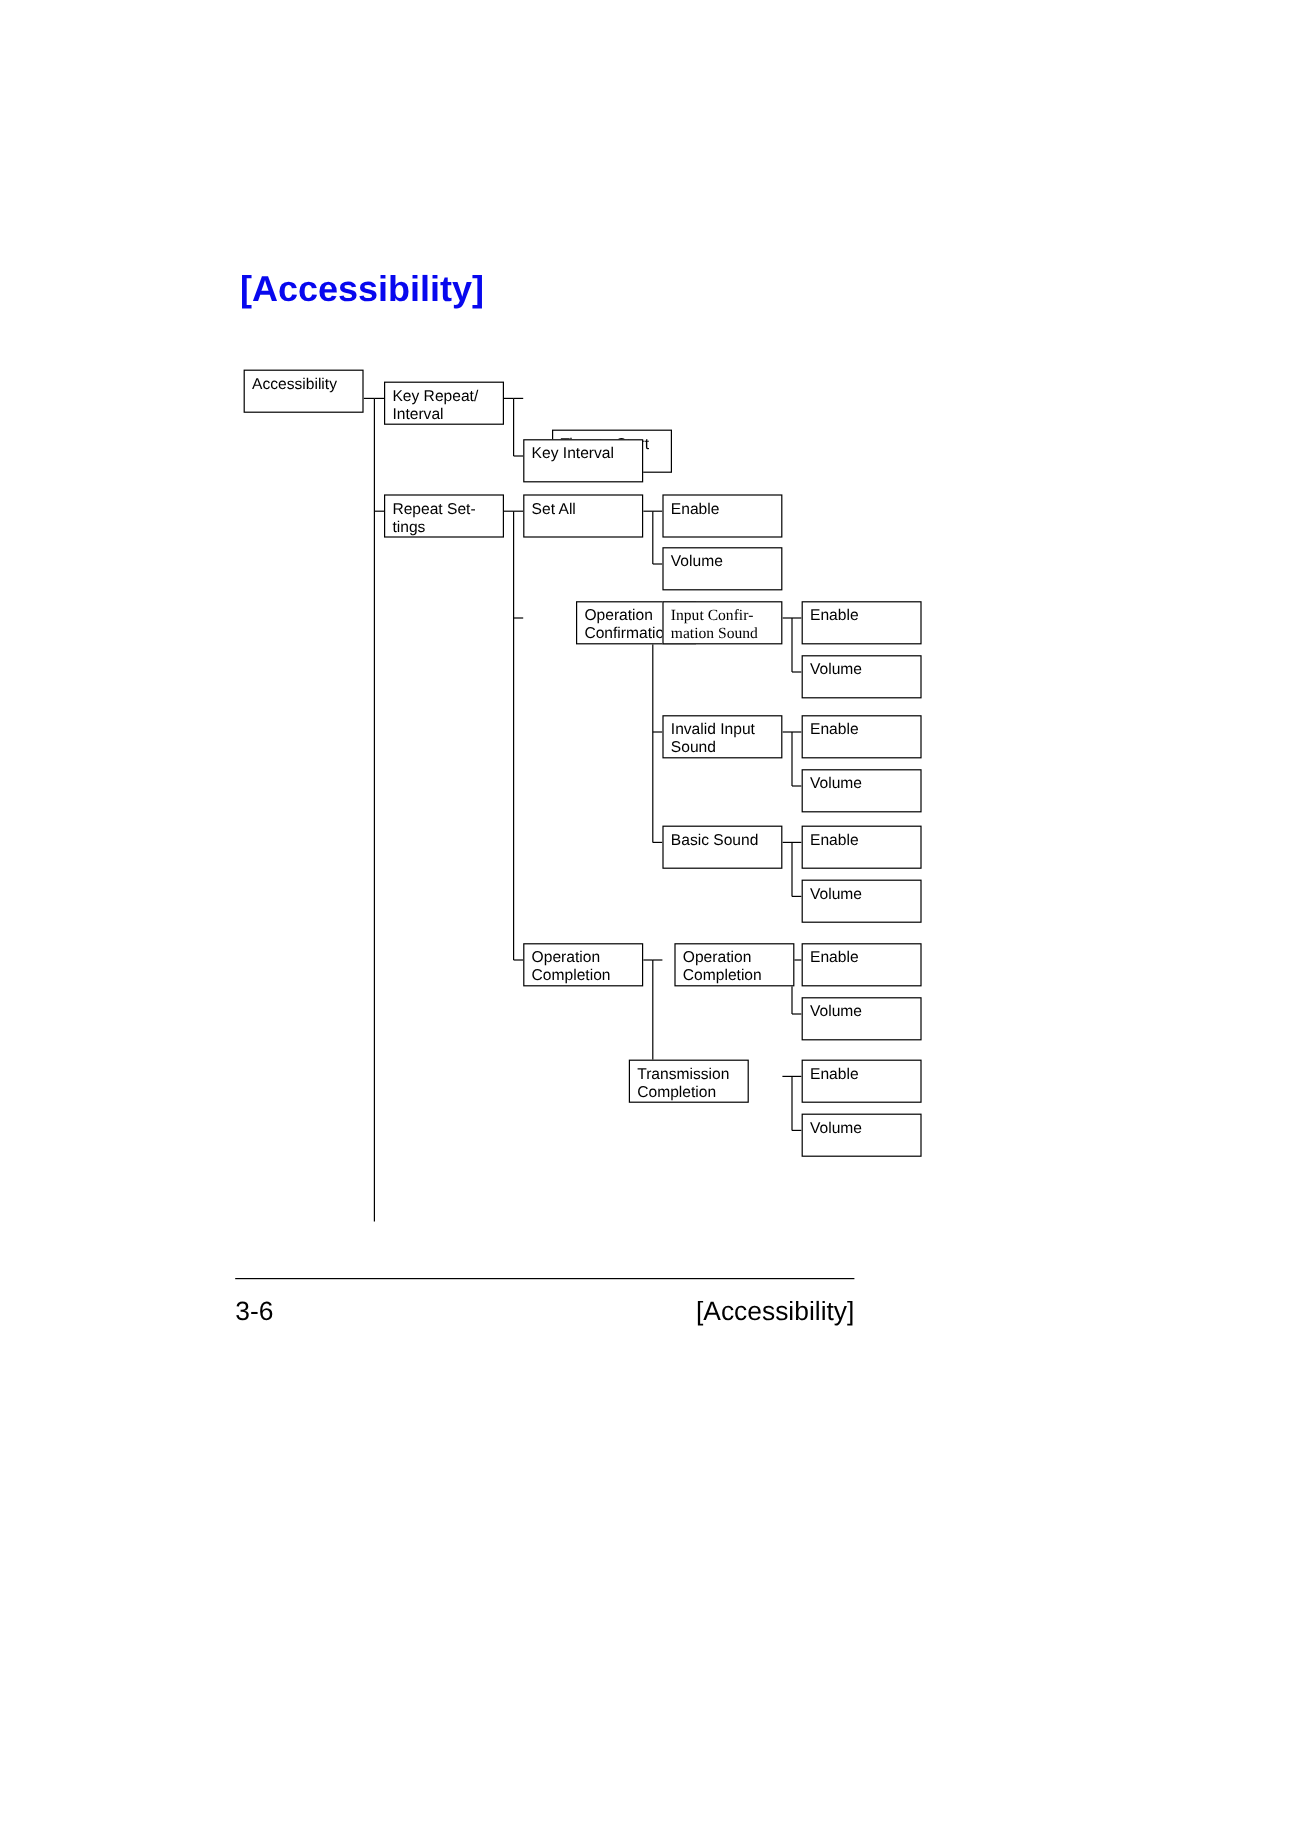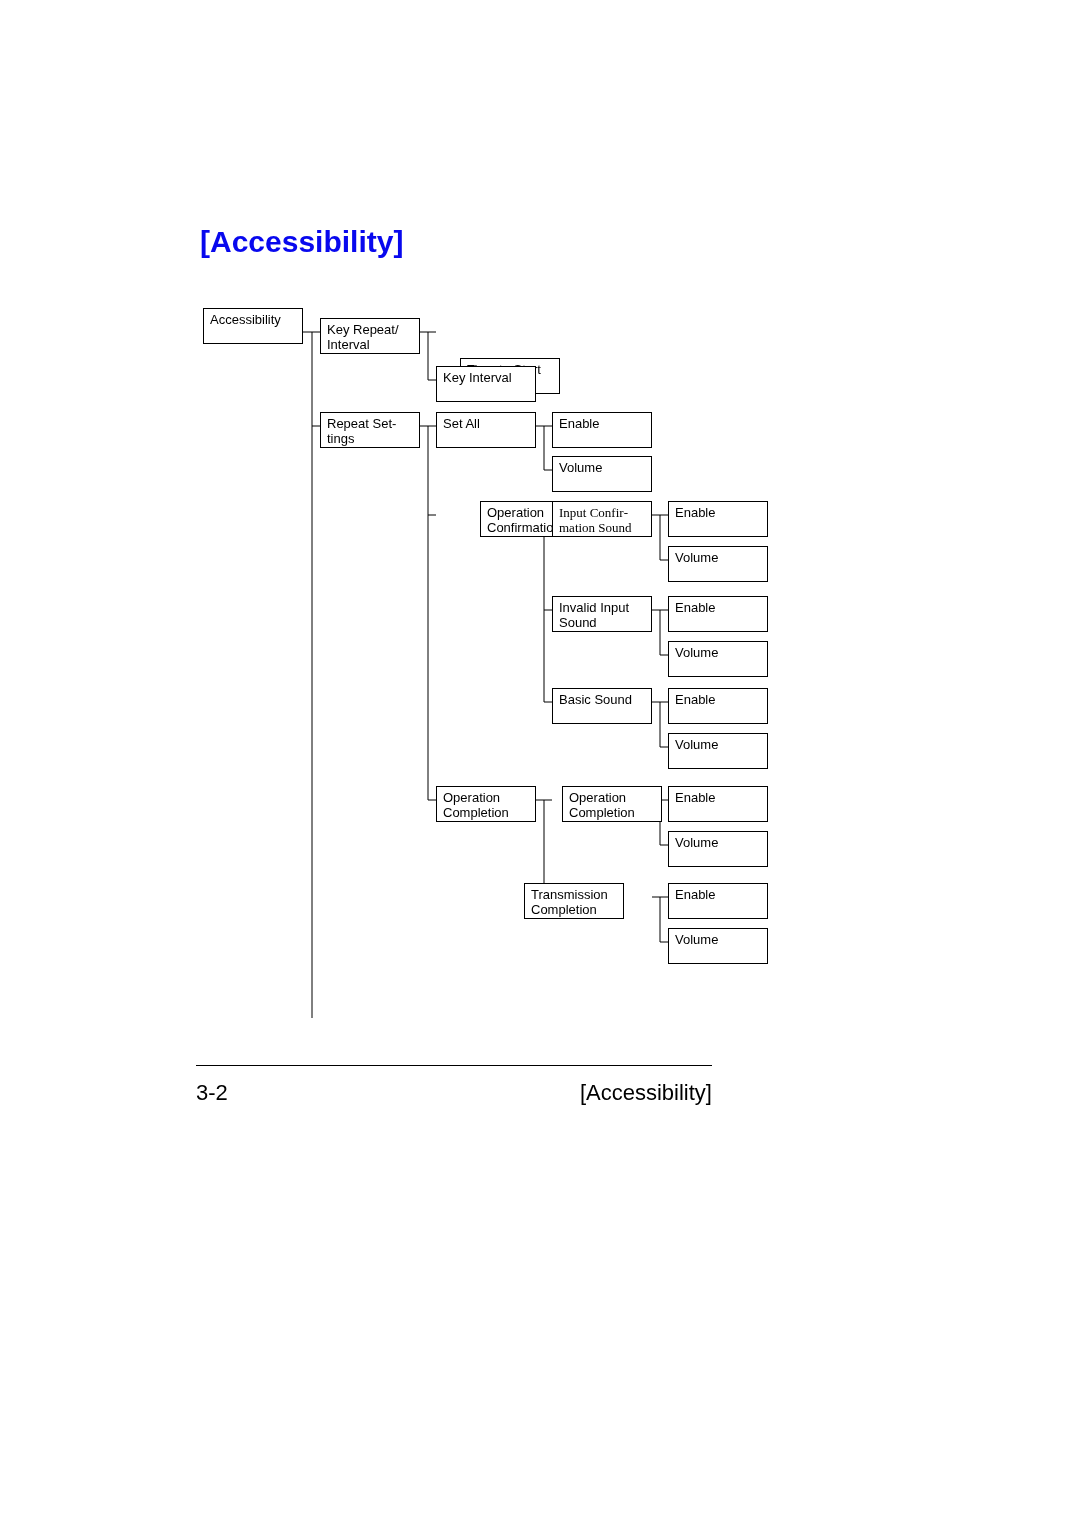--- a/index.html
+++ b/index.html
@@ -179,16 +179,16 @@
 
     <div class="node" style="left:668px; top:786px; width:100px;">Enable</div>
     <div class="node" style="left:668px; top:831px; width:100px;">Volume</div>
 
     <div class="node" style="left:668px; top:883px; width:100px;">Enable</div>
     <div class="node" style="left:668px; top:928px; width:100px;">Volume</div>
 
   </div>
 
   <div class="footer-rule"></div>
-  <div class="page-number">3-2</div>
+  <div class="page-number">3-6</div>
   <div class="footer-title">[Accessibility]</div>
 
 </div>
 
 </body></html>

